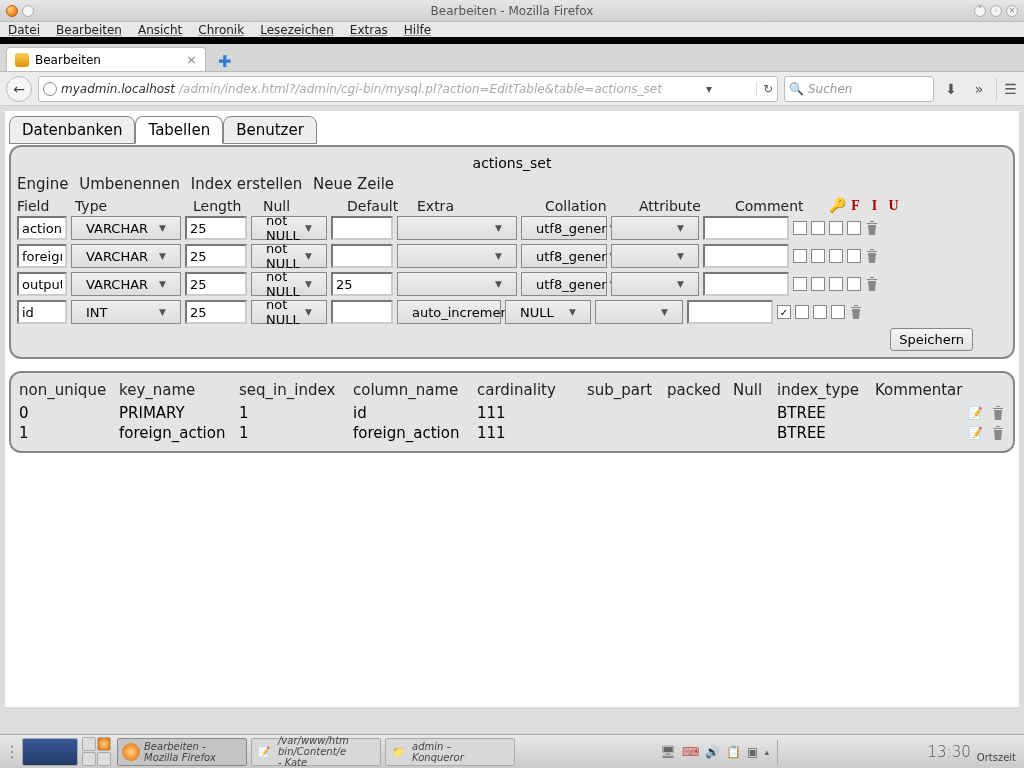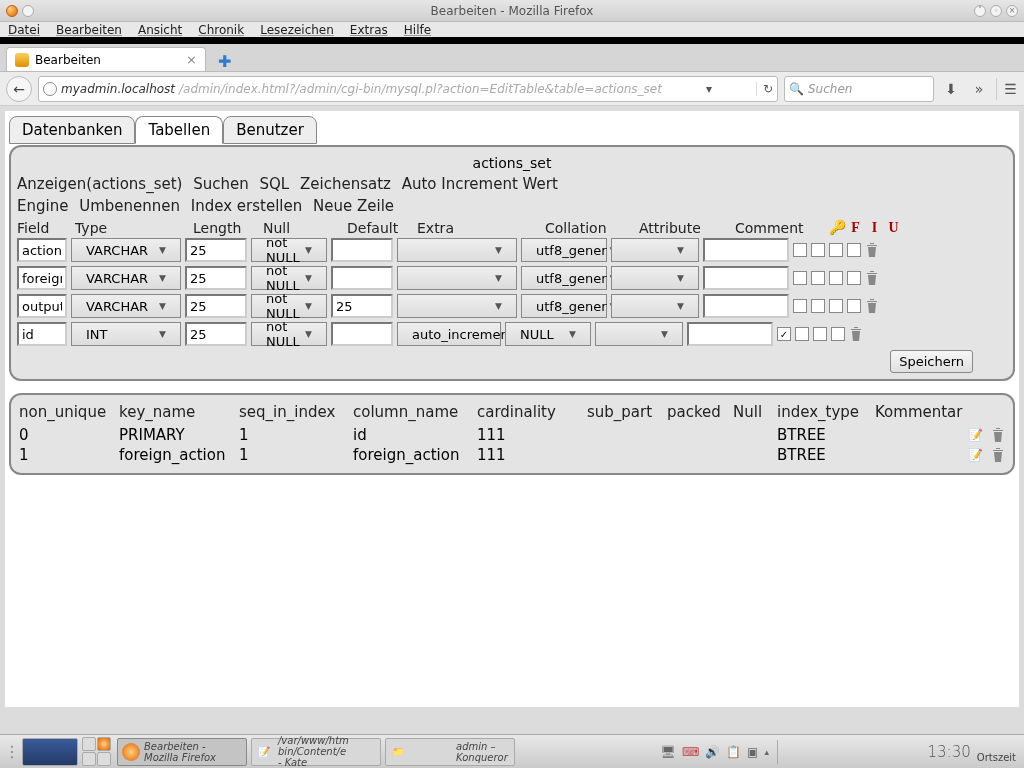--- a/index.html
+++ b/index.html
@@ -132,27 +132,20 @@
 
 <div class="page">
   <div class="tabs2">
     <div class="tab2">Datenbanken</div>
     <div class="tab2 active">Tabellen</div>
     <div class="tab2">Benutzer</div>
   </div>
 
   <div class="panel">
     <div class="panel-title">actions_set</div>
-    <div class="action-links">
-      <span>Anzeigen(actions_set)</span>
-      <span>Suchen</span>
-      <span>SQL</span>
-      <span>Zeichensatz</span>
-      <span>Auto Increment Wert</span>
-    </div>
     <div class="action-links">
       <span>Engine</span>
       <span>Umbenennen</span>
       <span>Index erstellen</span>
       <span>Neue Zeile</span>
     </div>
 
     <div class="field-headers">
       <div class="hdr" style="width:54px">Field</div>
       <div class="hdr" style="width:114px">Type</div>
@@ -379,21 +372,21 @@
 Mozilla Firefox</span>
   </div>
   <div class="task-btn" style="width:130px;">
     <span class="task-ic">📝</span>
     <span class="tlabel" style="white-space:pre;">/var/www/htm
 bin/Content/e
 - Kate</span>
   </div>
   <div class="task-btn" style="width:130px;">
     <span class="task-ic">📁</span>
-    <span class="tlabel" style="white-space:pre;margin-left:44px;">admin –
+    <span class="tlabel" style="white-space:pre;">admin –
 Konqueror</span>
   </div>
   <div class="tray" style="margin-left:auto;">
     <span>🖥</span>
     <span style="color:#c04040;">⌨</span>
     <span>🔊</span>
     <span>📋</span>
     <span>▣</span>
     <span style="font-size:9px;">▴</span>
   </div>

